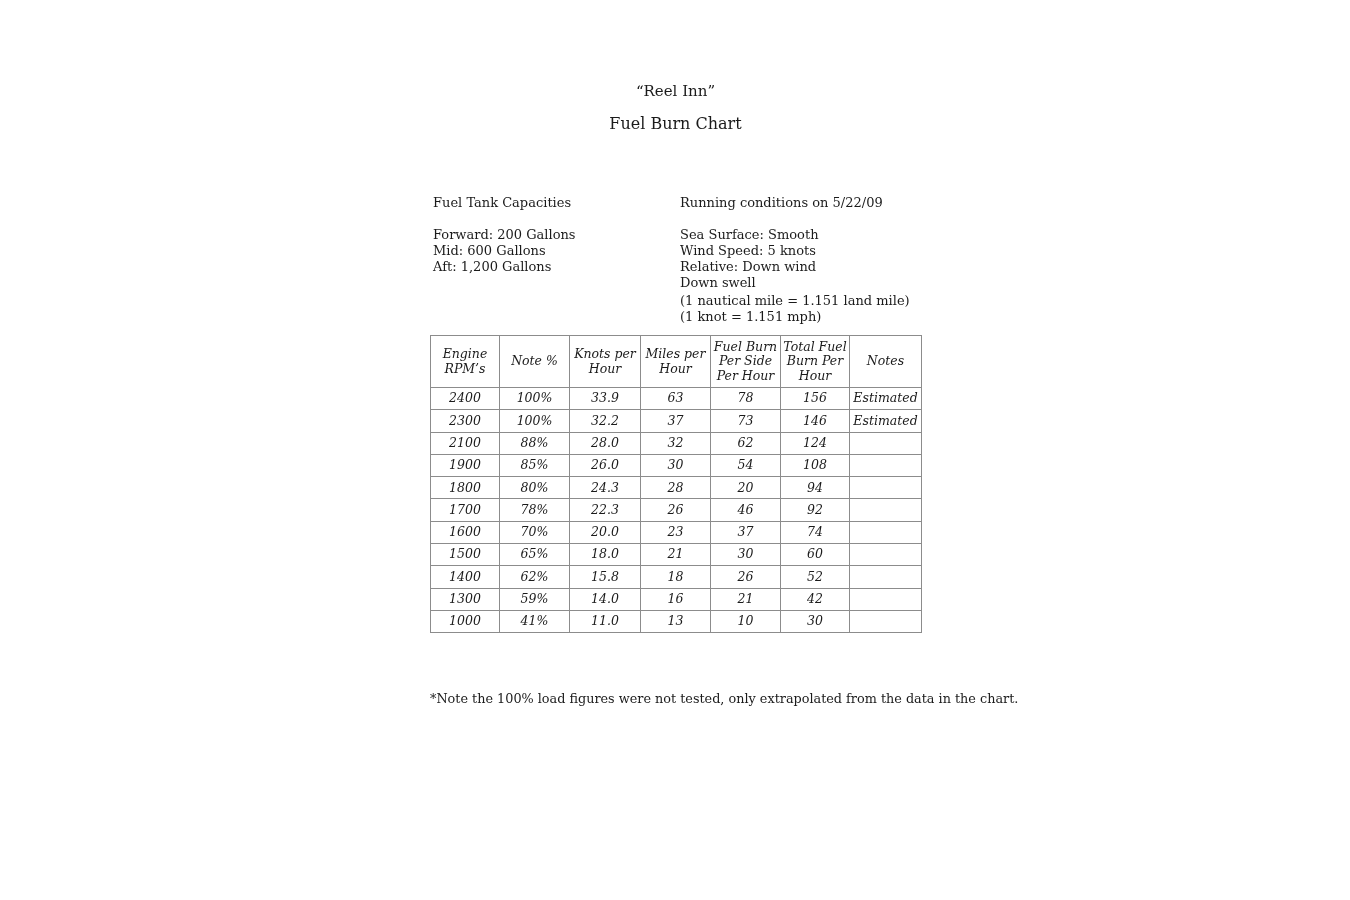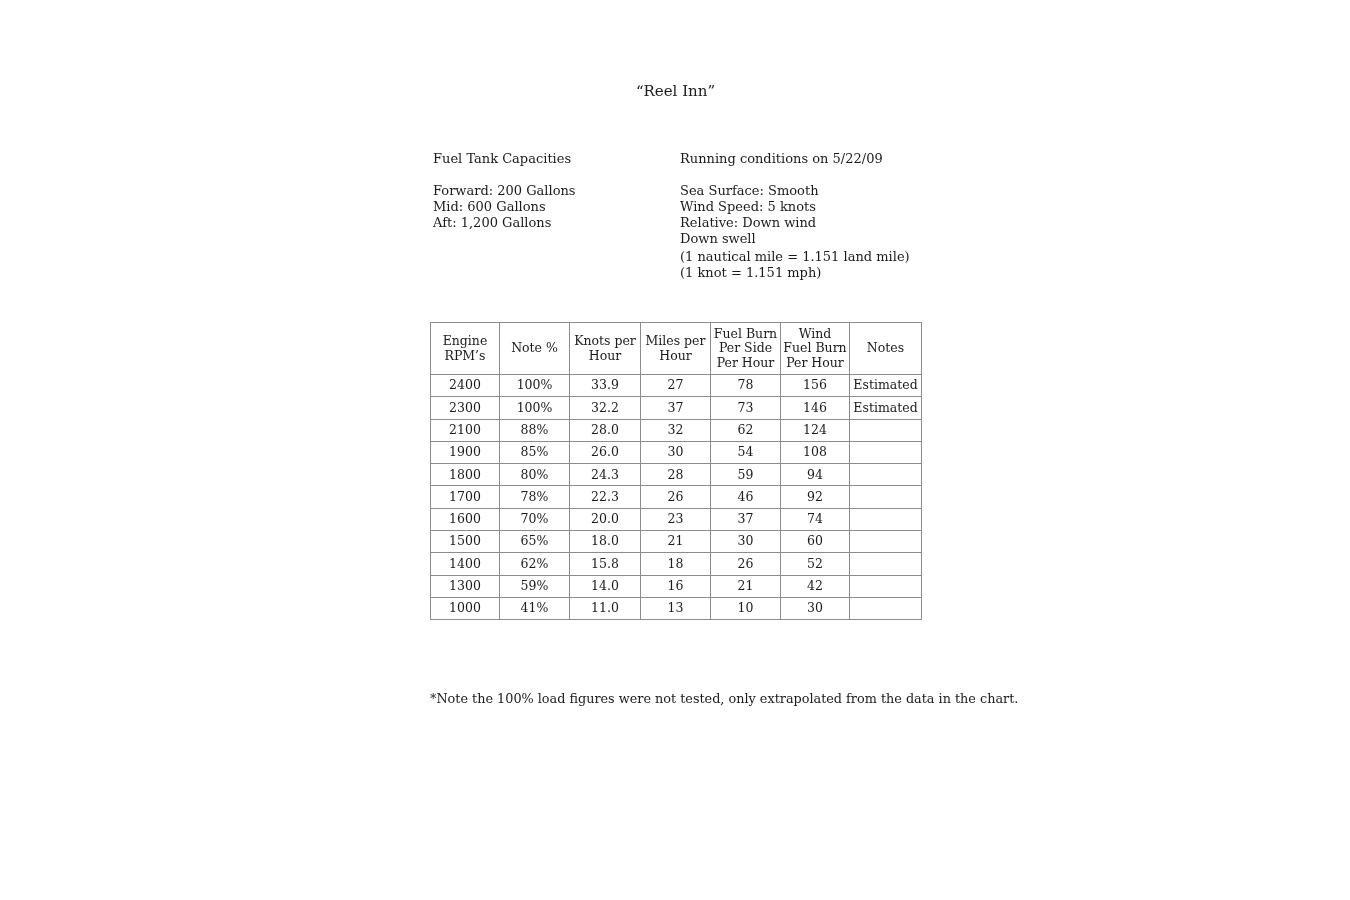--- a/index.html
+++ b/index.html
@@ -13,28 +13,29 @@
     overflow:hidden;
   }
   .doc { position:absolute; left:430px; top:0; width:491px; height:900px; }
 
   .title-line  { position:absolute; top:82px;  left:0; width:100%; text-align:center; font-size:15px; }
   .subtitle-line { position:absolute; top:114px; left:0; width:100%; text-align:center; font-size:16px; }
 
   .info-block { font-size:13px; line-height:16px; }
   .tanks-block { position:absolute; left:3px; top:151px; }
   .conditions-block { position:absolute; left:250px; top:151px; }
-  .info-heading { margin-bottom:16px; }
+  .info-heading { margin-bottom:16px;margin-top:44px; }
   .conversions { margin-top:2px; }
 
   table.fuel-table {
-    position:absolute; left:0; top:322px;
+    position:absolute; left:0; top:335px;
     width:491px;
     border-collapse:collapse;
     table-layout:fixed;
+    font-style:italic;
   }
   .fuel-table th, .fuel-table td {
     border:1px solid #8c8c8c;
     font-weight:normal;
     font-size:12.5px;
     text-align:center;
     vertical-align:middle;
     padding:1px 2px;
     line-height:14.5px;
   }
@@ -46,20 +47,21 @@
     text-align:center; font-size:12.8px; white-space:nowrap;margin-top:12px;
   }
 </style>
 </head>
 <body>
 
 <div class="page">
   <div class="doc">
 
     <div class="title-line">“Reel Inn”</div>
+    <div class="subtitle-line">Fuel Burn Chart</div>
 
     <div class="info-block tanks-block">
       <div class="info-heading">Fuel Tank Capacities</div>
       <div>Forward: 200 Gallons</div>
       <div>Mid: 600 Gallons</div>
       <div>Aft: 1,200 Gallons</div>
     </div>
 
     <div class="info-block conditions-block">
       <div class="info-heading">Running conditions on 5/22/09</div>
@@ -83,30 +85,30 @@
           <col style="width:69px">
         <col style="width:72px">
       </colgroup>
       <thead>
         <tr>
           <th>Engine RPM’s</th>
           <th>Note %</th>
           <th>Knots per Hour</th>
           <th>Miles per Hour</th>
           <th>Fuel Burn Per Side Per Hour</th>
-          <th>Wind Fuel Burn Per Hour</th>
+          <th>Total Fuel Burn Per Hour</th>
           <th>Notes</th>
         </tr>
       </thead>
       <tbody>
           <tr>
             <td>2400</td>
             <td>100%</td>
             <td>33.9</td>
-            <td>27</td>
+            <td>63</td>
             <td>78</td>
             <td>156</td>
             <td>Estimated</td>
           </tr>
           <tr>
             <td>2300</td>
             <td>100%</td>
             <td>32.2</td>
             <td>37</td>
             <td>73</td>
@@ -129,21 +131,21 @@
             <td>30</td>
             <td>54</td>
             <td>108</td>
             <td></td>
           </tr>
           <tr>
             <td>1800</td>
             <td>80%</td>
             <td>24.3</td>
             <td>28</td>
-            <td>59</td>
+            <td>20</td>
             <td>94</td>
             <td></td>
           </tr>
           <tr>
             <td>1700</td>
             <td>78%</td>
             <td>22.3</td>
             <td>26</td>
             <td>46</td>
             <td>92</td>

